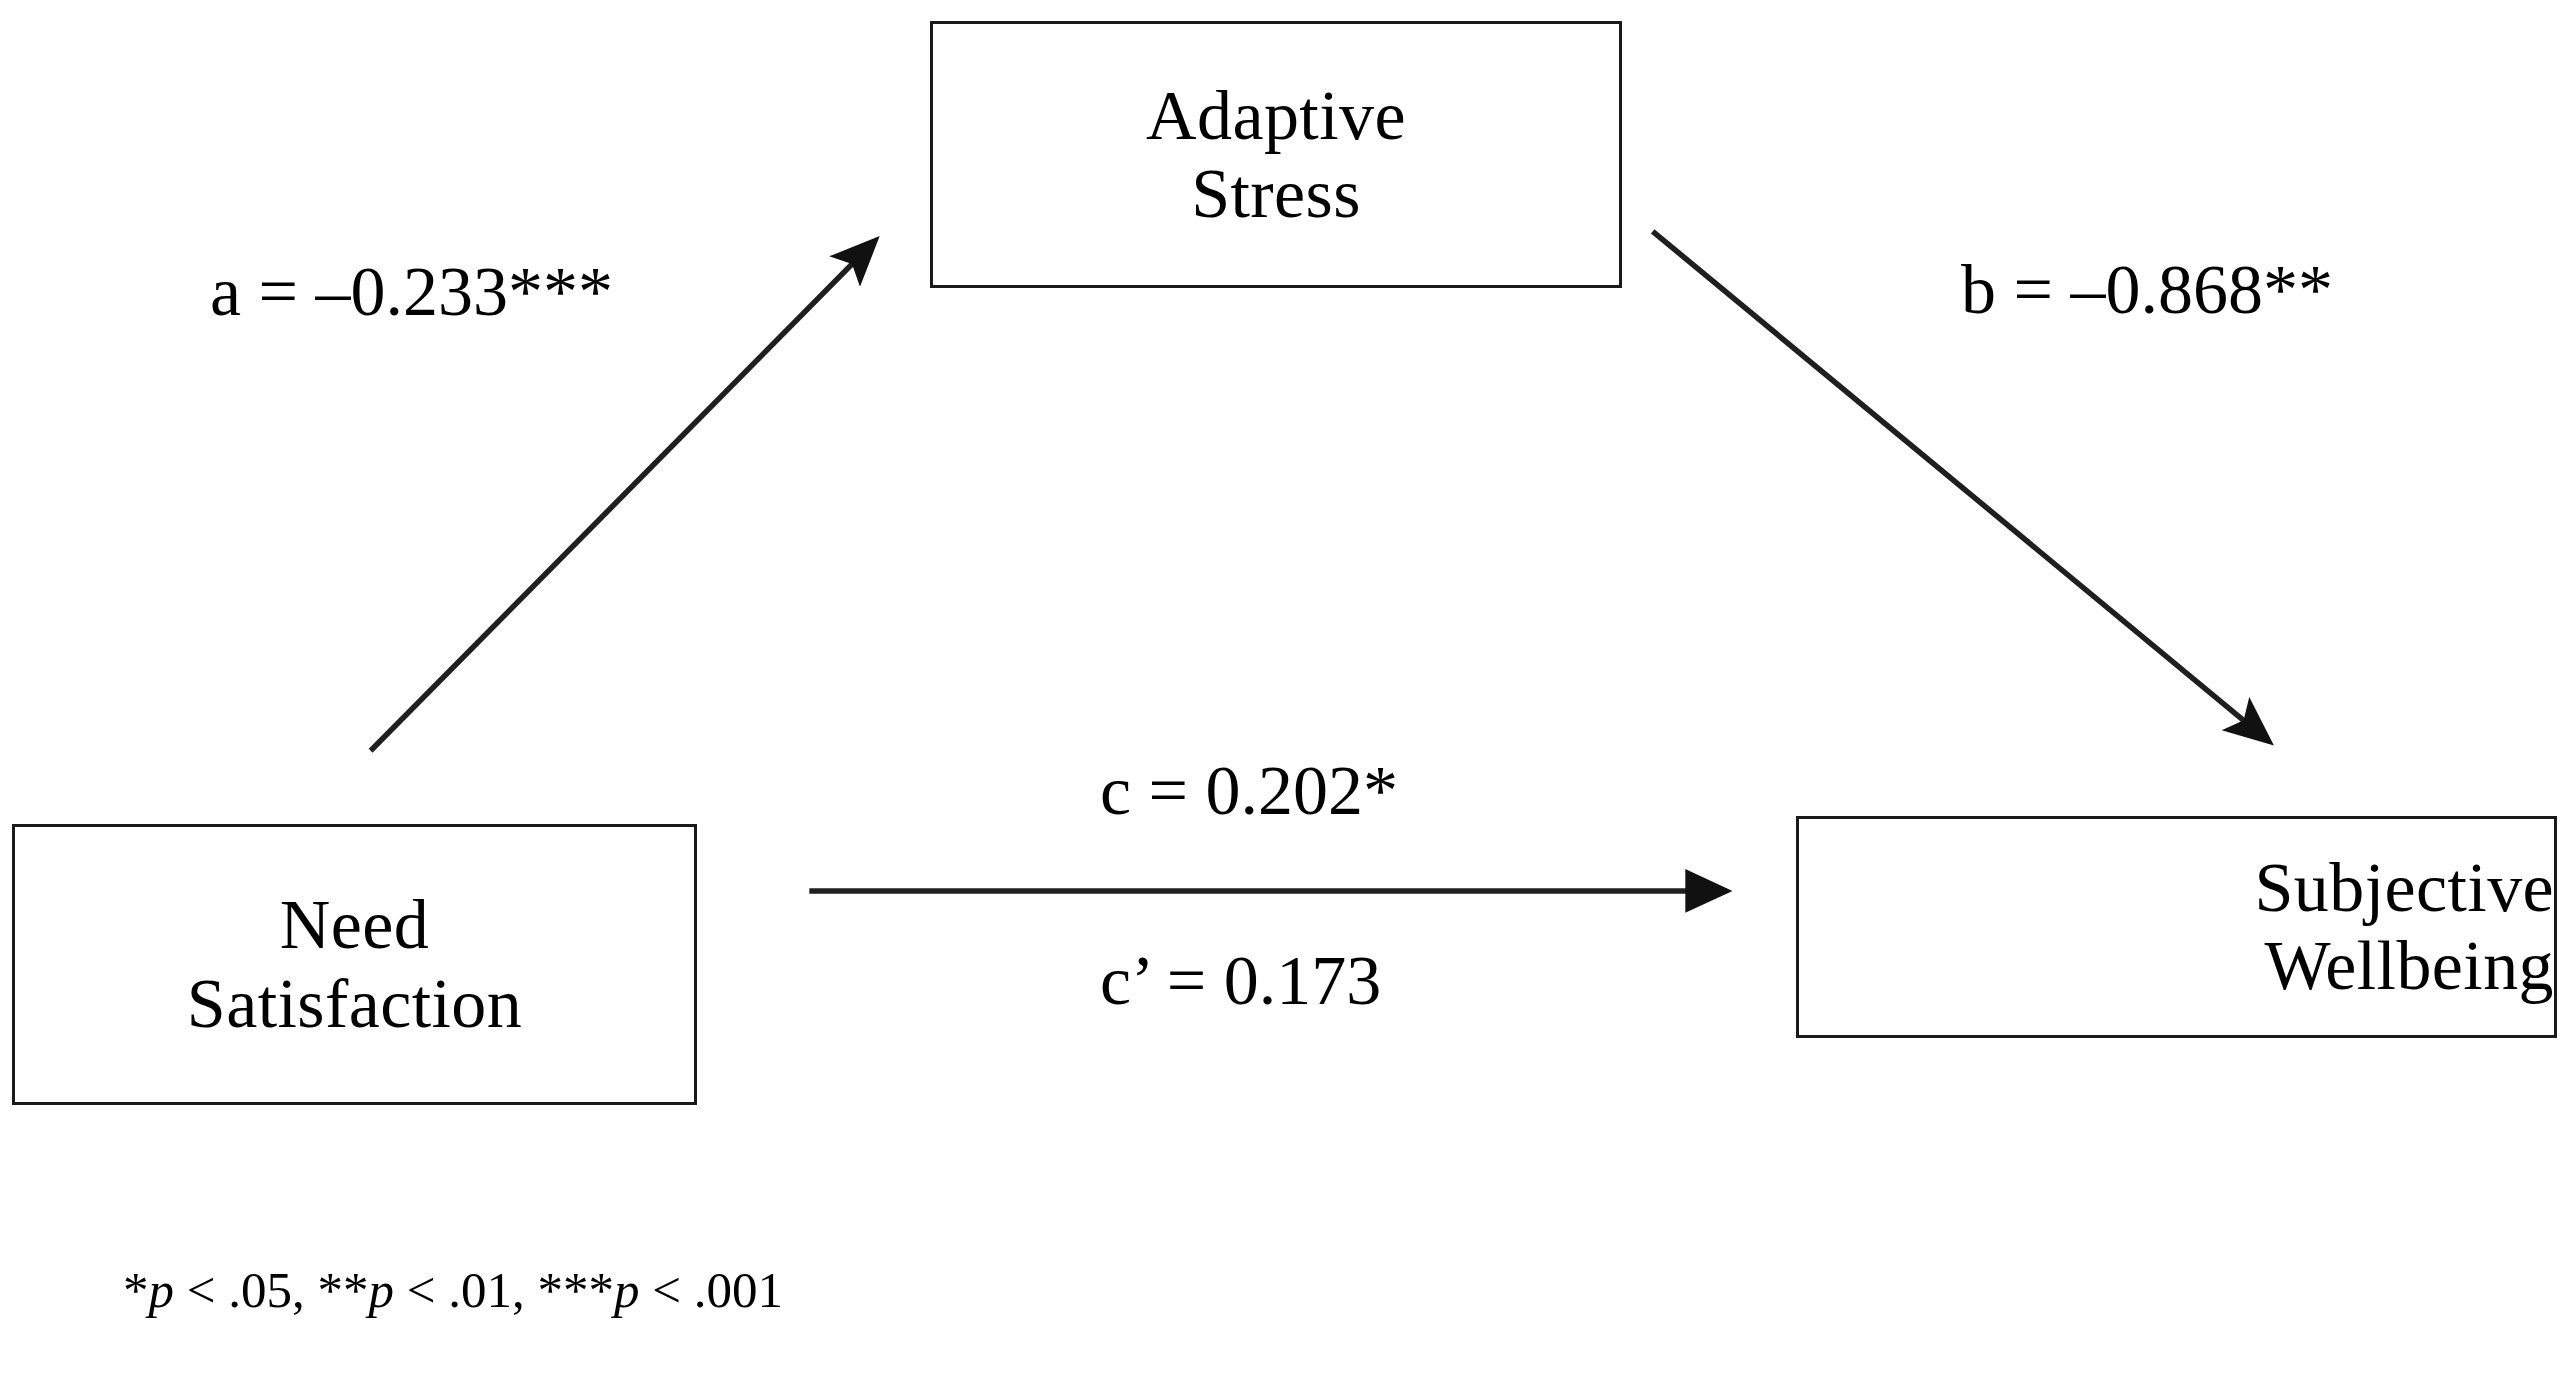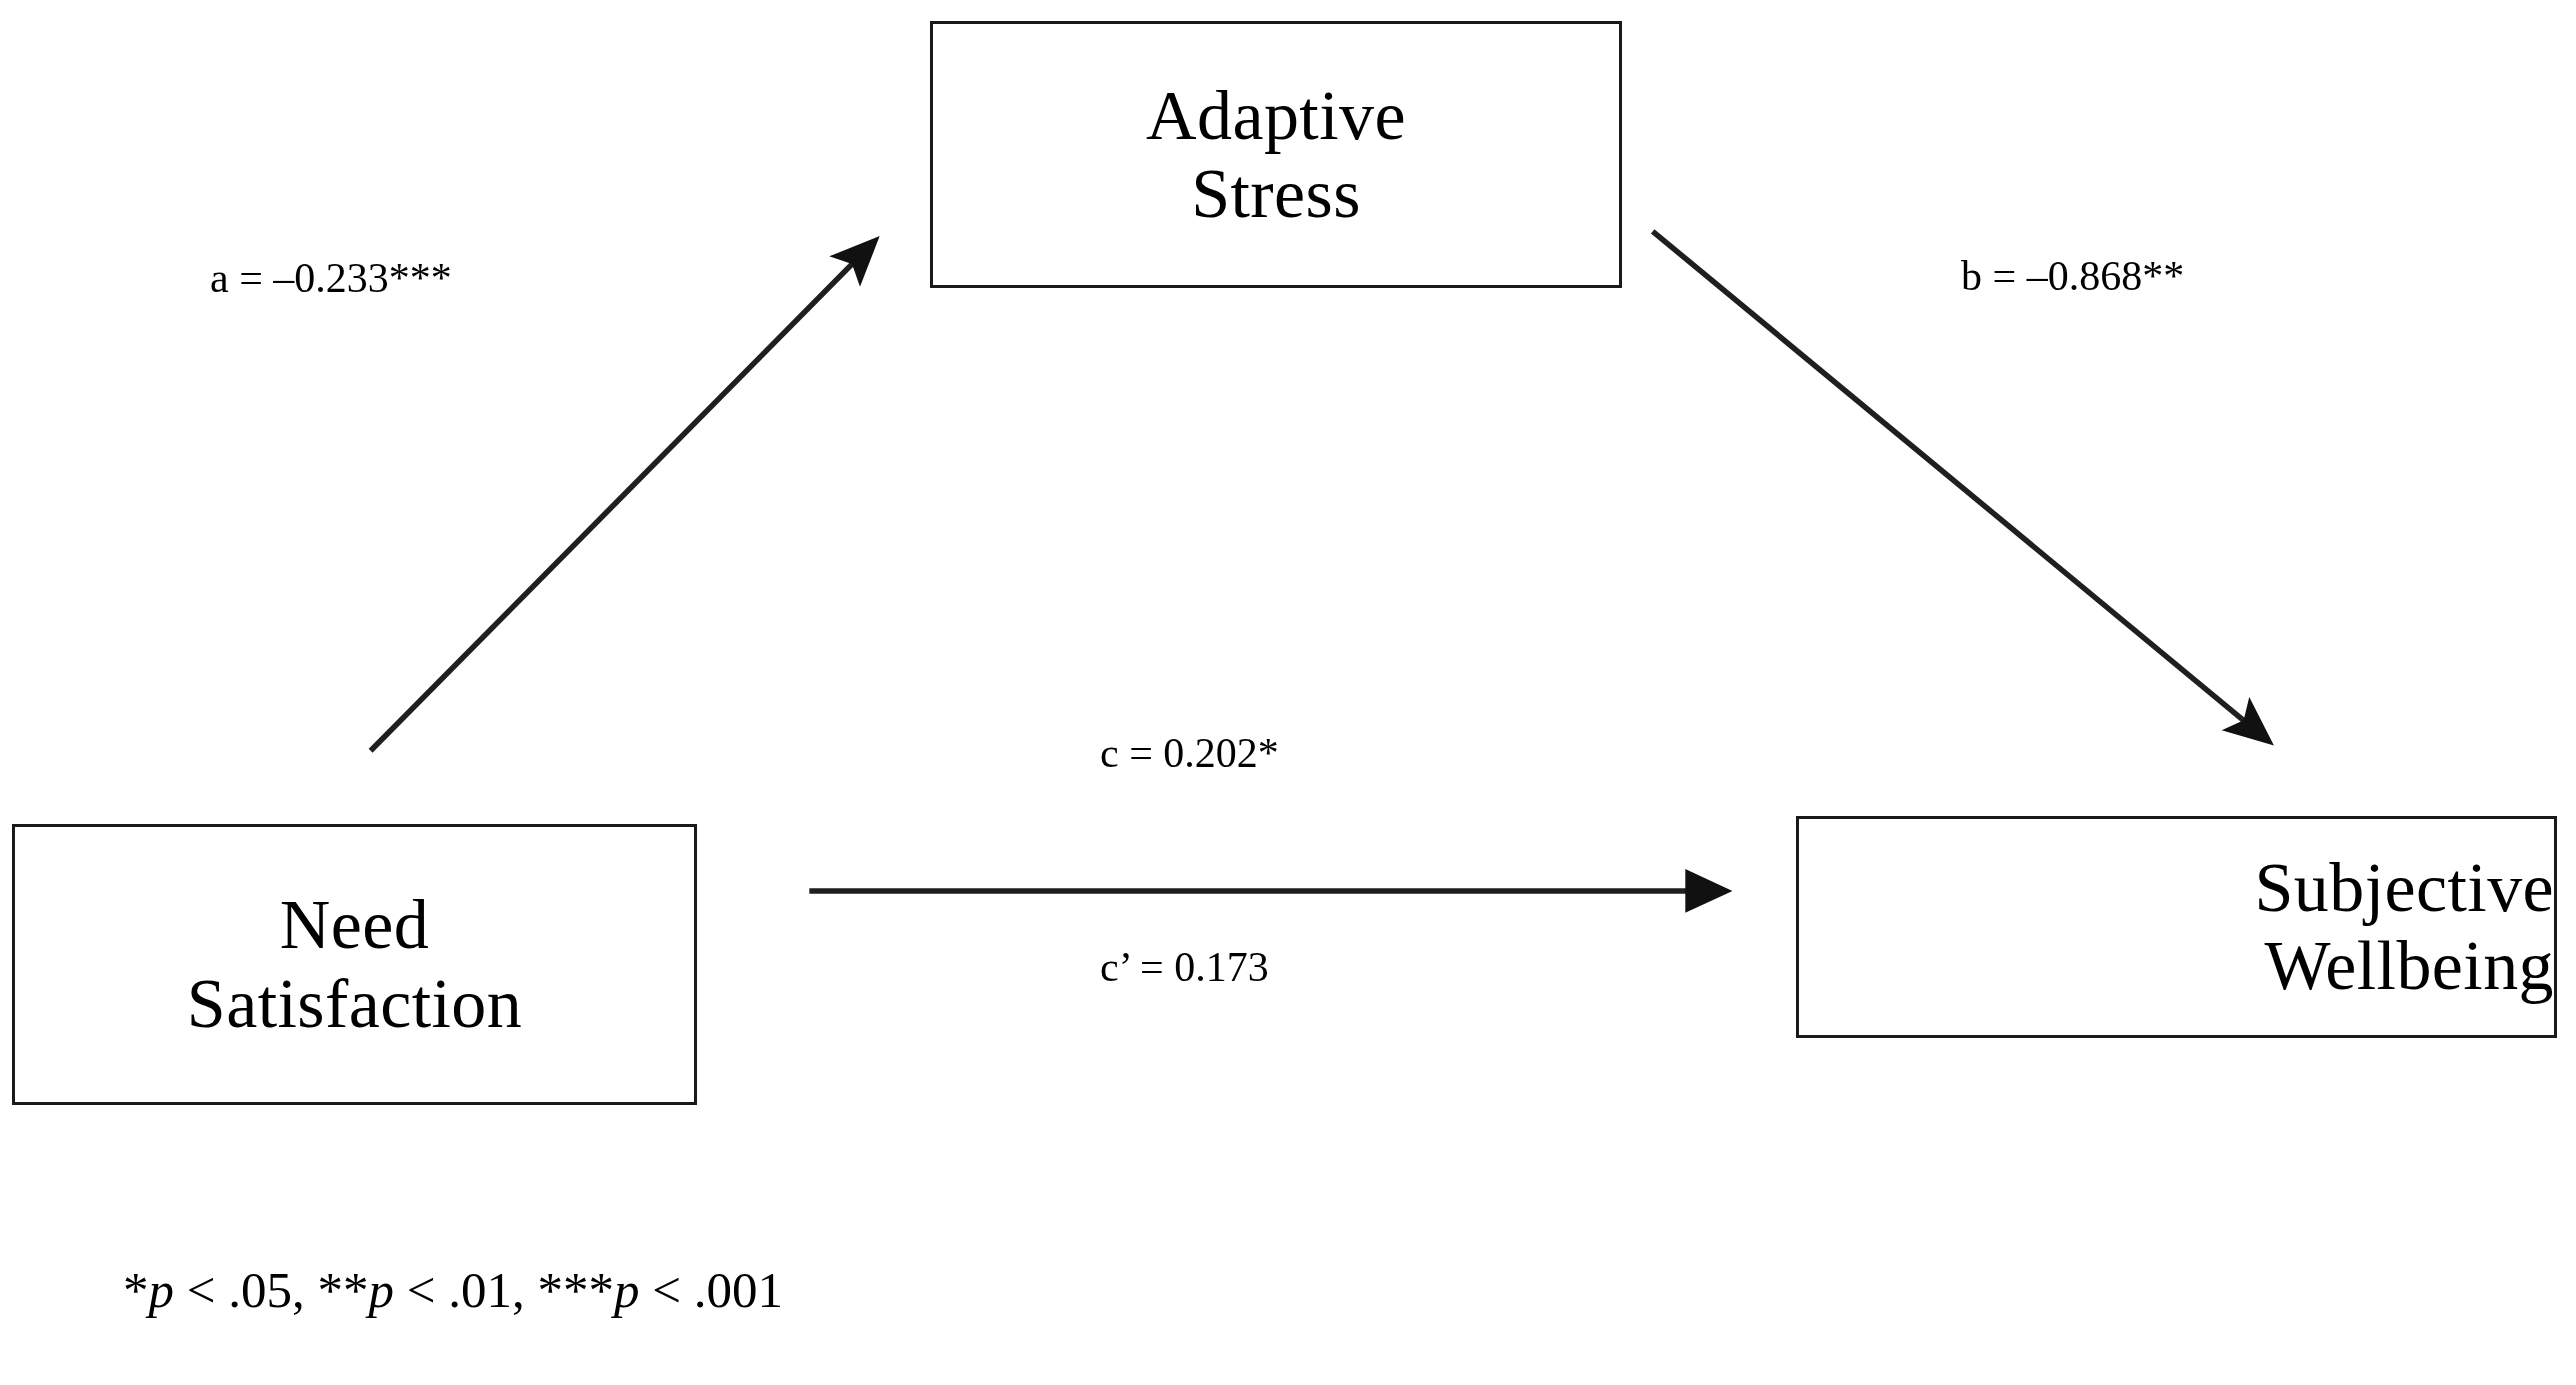--- a/index.html
+++ b/index.html
@@ -55,27 +55,27 @@
     left: 1796px;
     top: 816px;
     width: 761px;
     height: 222px;
     align-items: flex-end;
   }
 
   
   .path-label {
     position: absolute;
-    font-size: 42px;
+    font-size: 70px;
     white-space: nowrap;
     line-height: 1;
   }
   #label-path-a { left: 210px; top: 257px; }
   #label-path-b { left: 1924px; top: 255px; margin-left: 37px; }
-  #label-path-c { left: 1100px; top: 732px; }
+  #label-path-c { left: 1100px; top: 756px; }
   #label-path-c-prime { left: 1100px; top: 946px; }
 
   
   #significance-note {
     position: absolute;
     left: 123px;
     top: 1265px;
     font-size: 51px;
     white-space: nowrap;
     line-height: 1;

